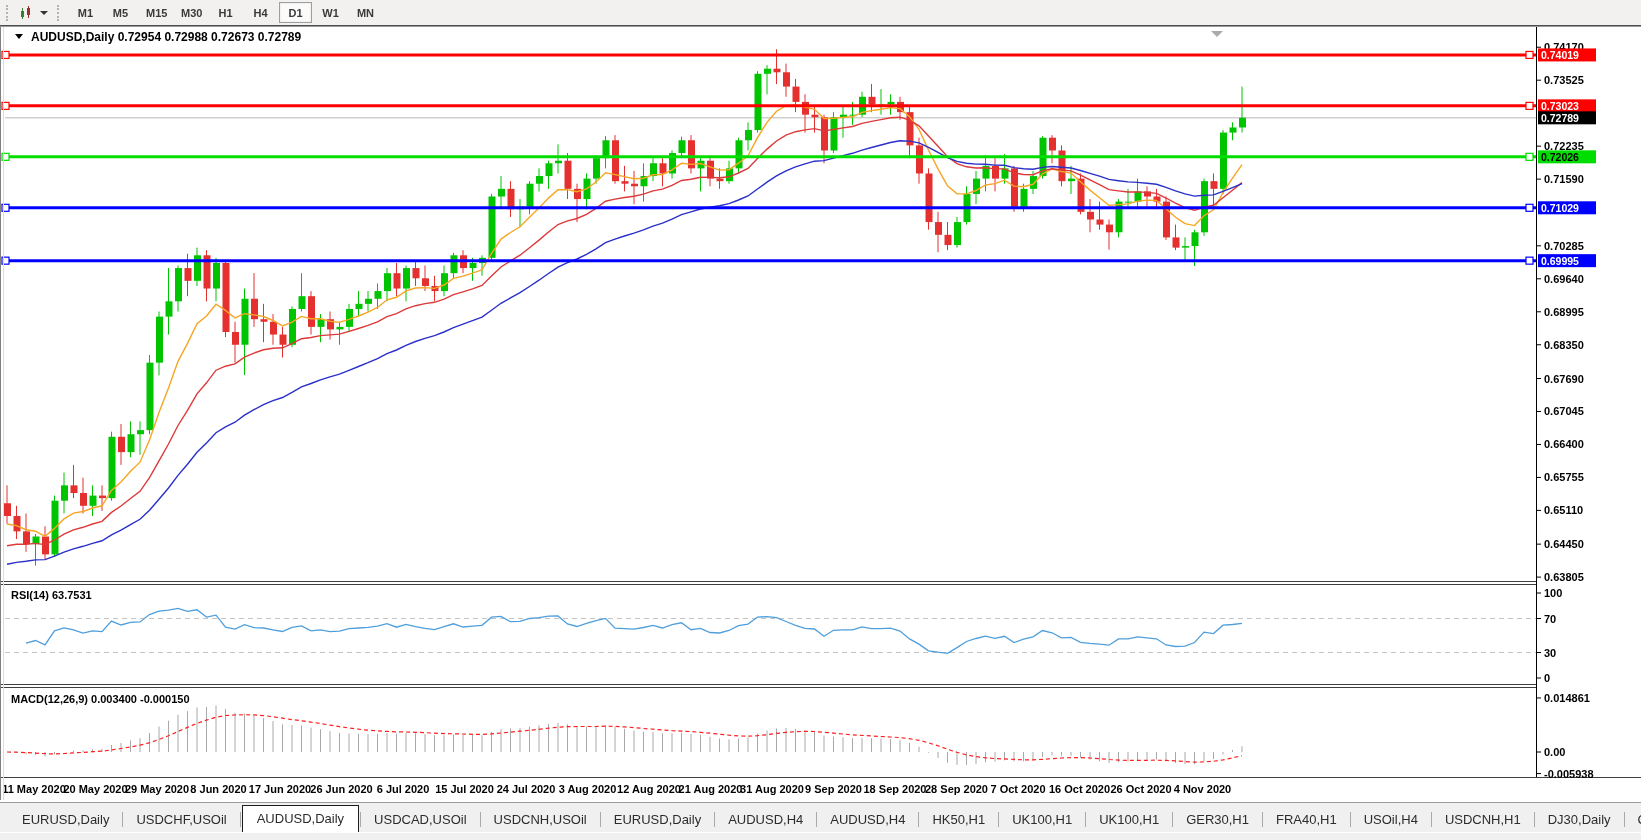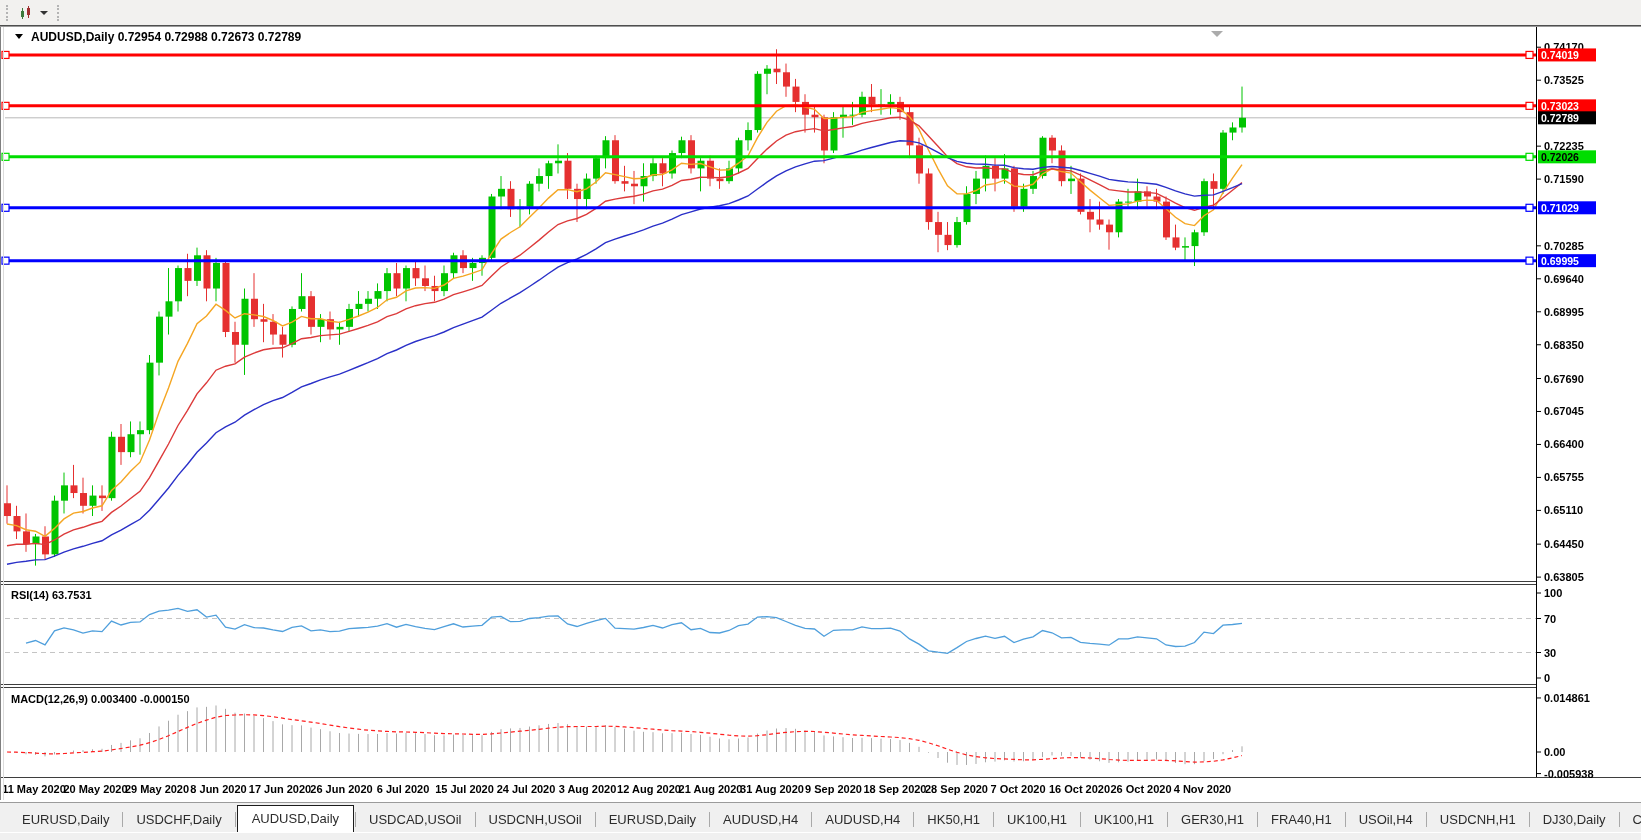--- a/index.html
+++ b/index.html
@@ -40,20 +40,31 @@
     <span class="tb-icon">
       <svg width="16" height="16" viewBox="0 0 16 16">
         <rect x="2" y="6" width="3" height="6" fill="#3c7a3c"></rect>
         <line x1="3.5" y1="3" x2="3.5" y2="14" stroke="#3c7a3c" stroke-width="1"></line>
         <rect x="8" y="3" width="3" height="7" fill="#a03030"></rect>
         <line x1="9.5" y1="1" x2="9.5" y2="13" stroke="#a03030" stroke-width="1"></line>
       </svg>
     </span>
     <span class="caret-down"></span>
     <span class="grip"></span>
+    <div id="tf-buttons" style="display:flex;">
+        <button class="tfbtn">M1</button>
+        <button class="tfbtn">M5</button>
+        <button class="tfbtn">M15</button>
+        <button class="tfbtn">M30</button>
+        <button class="tfbtn">H1</button>
+        <button class="tfbtn">H4</button>
+        <button class="tfbtn active">D1</button>
+        <button class="tfbtn">W1</button>
+        <button class="tfbtn">MN</button>
+      </div>
   </div>
 
   <svg id="cv" width="1641" height="802" style="position:absolute;top:0;left:0;">
 
   <rect x="5" y="27" width="1531" height="554" fill="#ffffff"></rect>
       <rect x="5" y="586" width="1531" height="97" fill="#ffffff"></rect>
       <rect x="5" y="689" width="1531" height="87" fill="#ffffff"></rect>
       <line x1="5" y1="117.8179959100205" x2="1536" y2="117.8179959100205" stroke="#b8b8b8" stroke-width="1"></line>
       <line x1="7" y1="485.3537832310839" x2="7" y2="523.6973415132928" stroke="#e53030" stroke-width="1"></line>
       <rect x="4" y="503.2474437627816" width="7" height="12.781186094069199" fill="#e53030"></rect>
@@ -563,21 +574,21 @@
       <polygon points="1211,31 1223,31 1217,37" fill="#ababab"></polygon>
       <text class="indlbl" x="11" y="599">RSI(14) 63.7531</text>
       <text class="indlbl" x="11" y="703">MACD(12,26,9) 0.003400 -0.000150</text>
     </g>
     </svg>
 
   <div class="tabbar">
     <div class="tabs" id="tabs">
         <span class="tab">EURUSD,Daily</span>
         <span class="tab-sep"></span>
-        <span class="tab">USDCHF,Daily</span>
+        <span class="tab">USDCHF,USOil</span>
         <span class="tab-sep"></span>
         <span class="tab active">AUDUSD,Daily</span>
         <span class="tab-sep"></span>
         <span class="tab">USDCAD,USOil</span>
         <span class="tab-sep"></span>
         <span class="tab">USDCNH,USOil</span>
         <span class="tab-sep"></span>
         <span class="tab">EURUSD,Daily</span>
         <span class="tab-sep"></span>
         <span class="tab">AUDUSD,H4</span>

